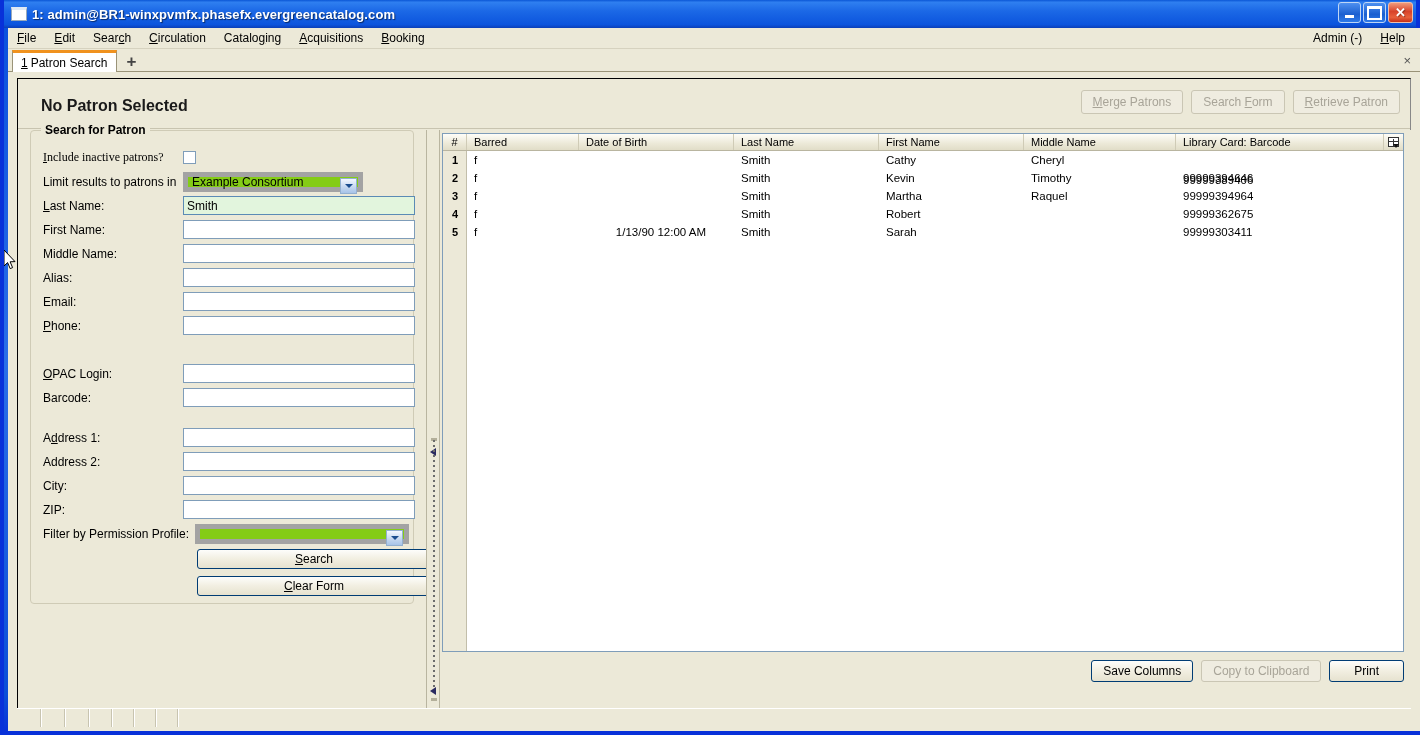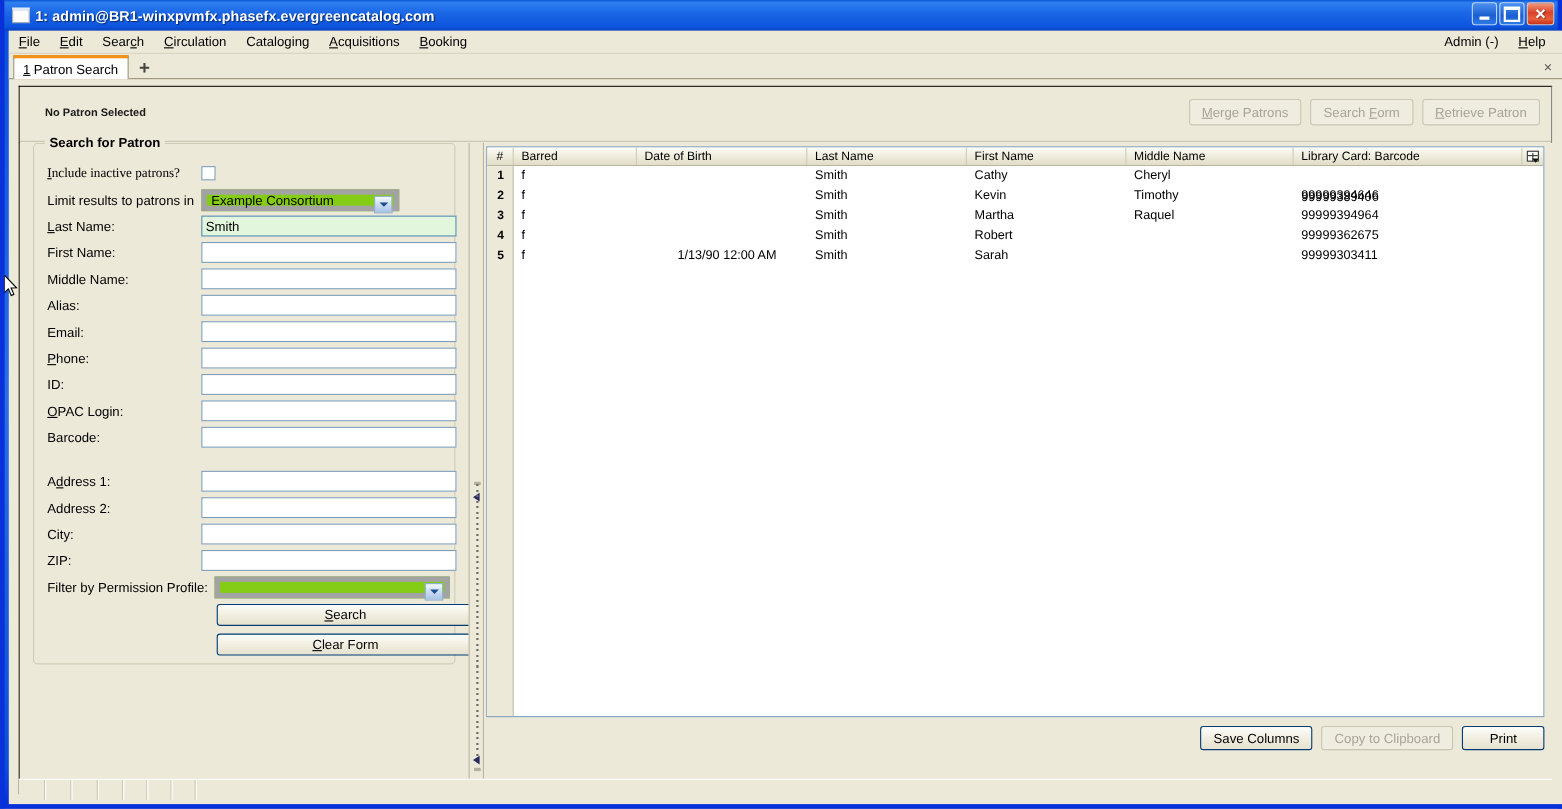--- a/index.html
+++ b/index.html
@@ -122,21 +122,21 @@
   }
 
   
   .patron-bar {
     position: absolute; left: 0; top: 0; right: 0; height: 50px;
     background: #ece9d8;
     border-bottom: 1px solid #c8c4b0;
   }
   .patron-label {
     position: absolute; left: 23px; top: 18px;
-    font-size: 10px; font-weight: bold; color: #1a1a1a;
+    font-size: 16px; font-weight: bold; color: #1a1a1a;
   }
   .patron-btns {
     position: absolute; right: 10px; top: 11px;
     display: flex; gap: 8px;
   }
   .btn {
     font-size: 12px; font-family: "Liberation Sans", sans-serif;
     padding: 4px 11px; border-radius: 3px;
     background: #ece9d8;
     border: 1px solid #003c74; color: #000;
@@ -442,24 +442,20 @@
           <div class="frow" style="top:160px;">
             <div class="flabel">Email:</div>
             <input class="finput" type="text" value="" style="">
           </div>
 
           <div class="frow" style="top:184px;">
             <div class="flabel"><span class="u">P</span>hone:</div>
             <input class="finput" type="text" value="" style="">
           </div>
 
-          <div class="frow" style="top:208px;">
-            <div class="flabel">ID:</div>
-            <input class="finput" type="text" value="" style="">
-          </div>
 
           <div class="frow" style="top:256px;">
             <div class="flabel">Barcode:</div>
             <input class="finput" type="text" value="" style="">
           </div>
 
           <div class="frow" style="top:232px;">
             <div class="flabel"><span class="u">O</span>PAC Login:</div>
             <input class="finput" type="text" value="" style="">
           </div>

